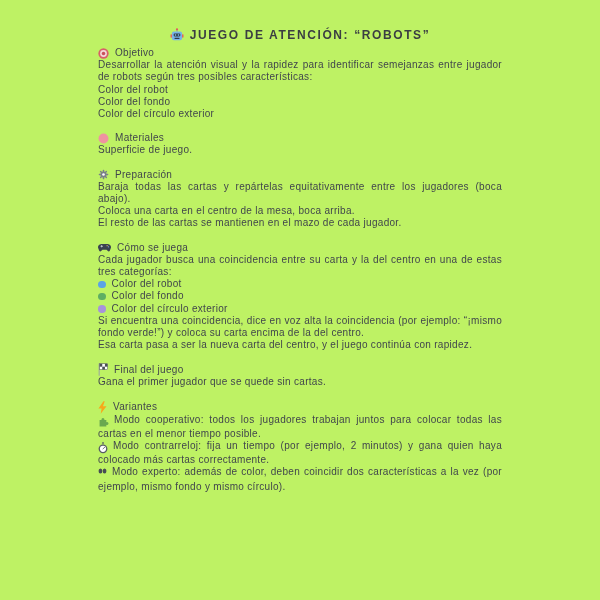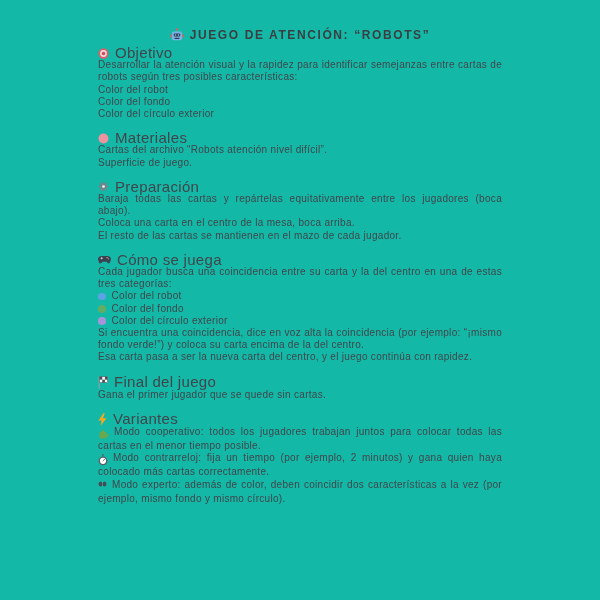--- a/index.html
+++ b/index.html
@@ -1,32 +1,32 @@
 <!DOCTYPE html>
 <html lang="es"><head>
 <meta charset="utf-8">
 <style>
   html,body{margin:0;padding:0;background:#ffffff;}
   body{
     width:600px;height:600px;overflow:hidden;
     font-family:"Liberation Sans", sans-serif;
     color:#41464c;
   }
-  .page{position:relative;width:600px;height:600px;background:#14b8a6;text-decoration:underline;}
+  .page{position:relative;width:600px;height:600px;background:#bef264;text-decoration:underline;}
   .content{position:absolute;left:98px;top:27px;width:404px;}
   .title{
     display:flex;align-items:center;justify-content:center;gap:6px;
     font-size:12px;font-weight:bold;color:#3b3e42;
     letter-spacing:1.6px;white-space:nowrap;line-height:16px;
   }
   .section{margin-top:12px;}
   .section:first-of-type{margin-top:4px;}
   .heading{
     display:flex;align-items:center;gap:6px;
-    font-size:15px;line-height:12.2px;letter-spacing:0.3px;color:#41464c;
+    font-size:10px;line-height:12.2px;letter-spacing:0.3px;color:#41464c;
   }
   p{
     margin:0;font-size:10px;line-height:12.2px;letter-spacing:0.3px;color:#41464c;
   }
   p.justify{text-align:justify;}
   .bullet-row{
     display:flex;align-items:center;gap:6px;
     font-size:10px;line-height:12.2px;letter-spacing:0.3px;
   }
   .dot{
@@ -64,35 +64,34 @@
           <div class="heading">
             <span class="icon">
               <svg width="11" height="11" viewBox="0 0 12 12">
                 <circle cx="6" cy="6" r="5.6" fill="#d95f69"></circle>
                 <circle cx="6" cy="6" r="3.7" fill="#f3d7d9"></circle>
                 <circle cx="6" cy="6" r="1.9" fill="#c94f5b"></circle>
               </svg>
             </span>
             <span>Objetivo</span>
           </div>
-          <p class="justify"><span>Desarrollar la atención visual y la rapidez para identificar semejanzas entre cartas de robots según tres posibles características:</span></p>
+          <p class="justify"><span>Desarrollar la atención visual y la rapidez para identificar semejanzas entre jugador de robots según tres posibles características:</span></p>
           <p><span>Color del robot</span></p>
           <p><span>Color del fondo</span></p>
           <p><span>Color del círculo exterior</span></p>
         </section>
         <section class="section">
           <div class="heading">
             <span class="icon">
               <svg width="11" height="11" viewBox="0 0 12 12">
                 <circle cx="6" cy="6" r="5.4" fill="#ef93a0"></circle>
               </svg>
             </span>
             <span>Materiales</span>
           </div>
-          <p><span>Cartas del archivo “Robots atención nivel difícil”.</span></p>
           <p><span>Superficie de juego.</span></p>
         </section>
         <section class="section">
           <div class="heading">
             <span class="icon">
               <svg width="11" height="11" viewBox="0 0 16 16">
                 <g fill="#7a8089">
                   <rect x="6.9" y="1" width="2.2" height="14" rx="1"></rect>
                   <rect x="6.9" y="1" width="2.2" height="14" rx="1" transform="rotate(45 8 8)"></rect>
                   <rect x="6.9" y="1" width="2.2" height="14" rx="1" transform="rotate(90 8 8)"></rect>

